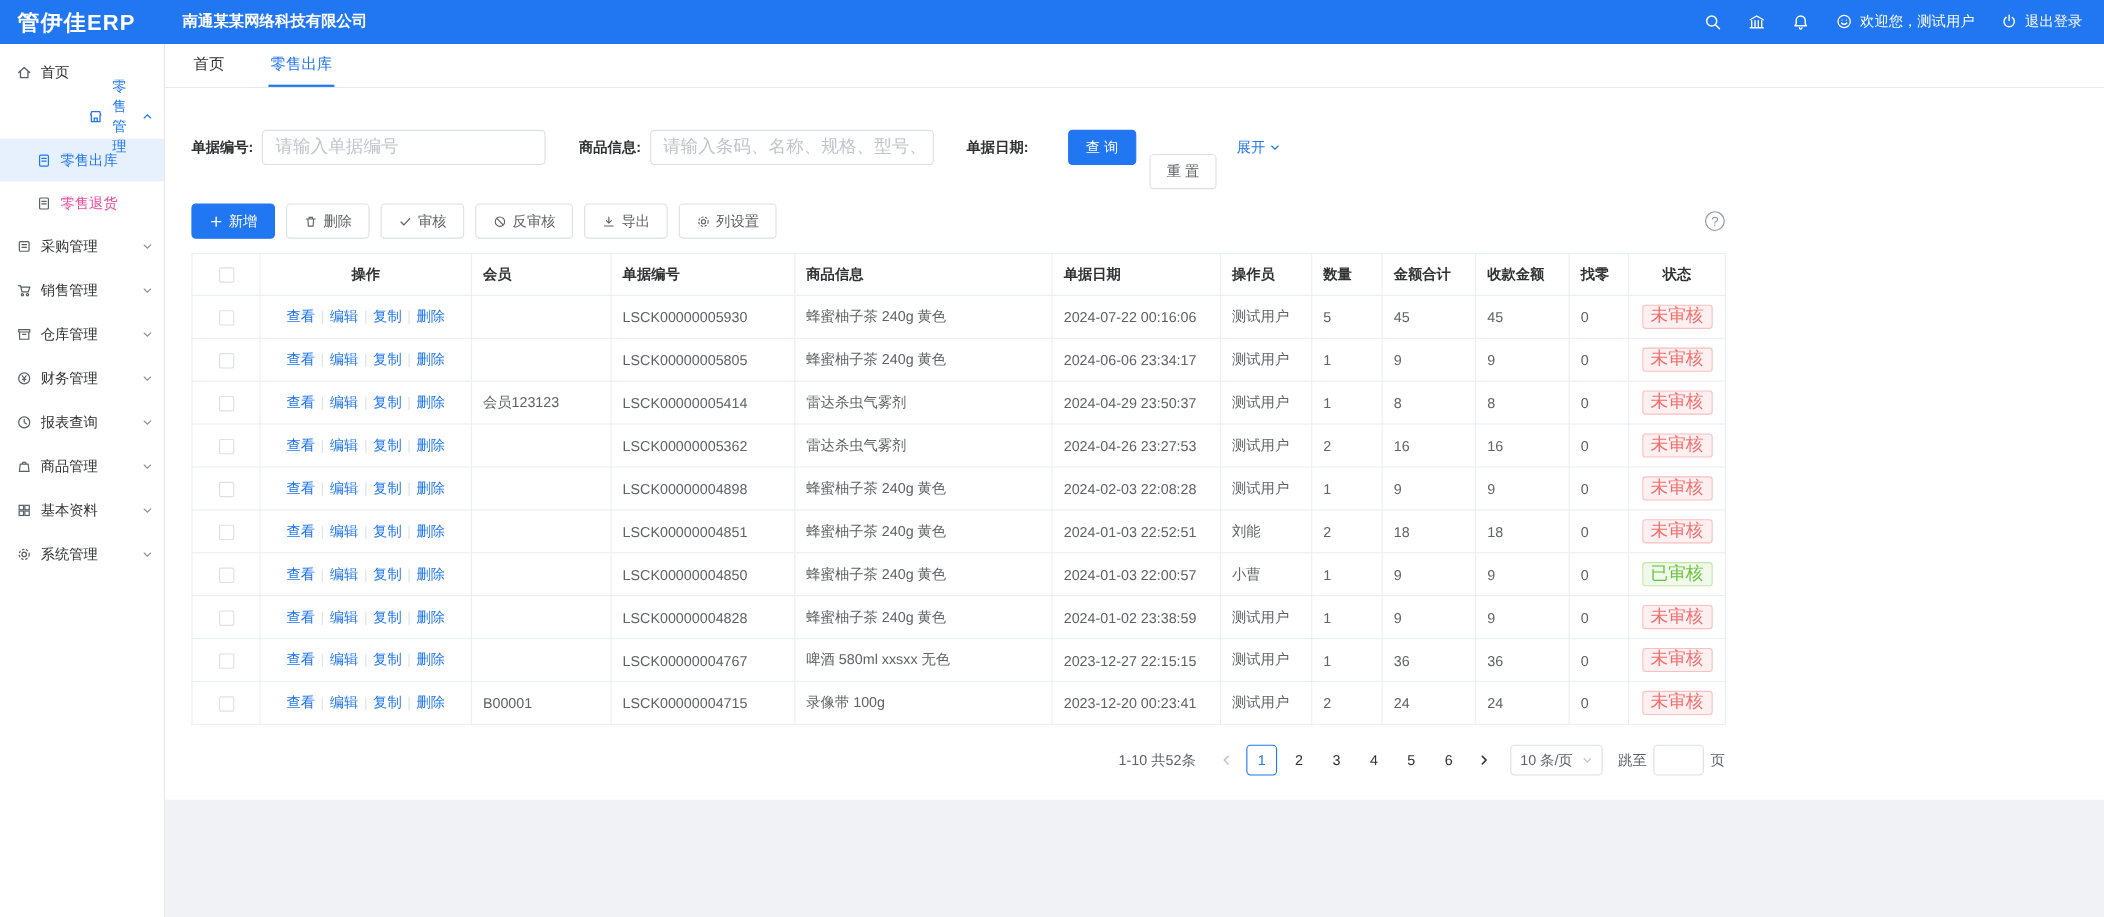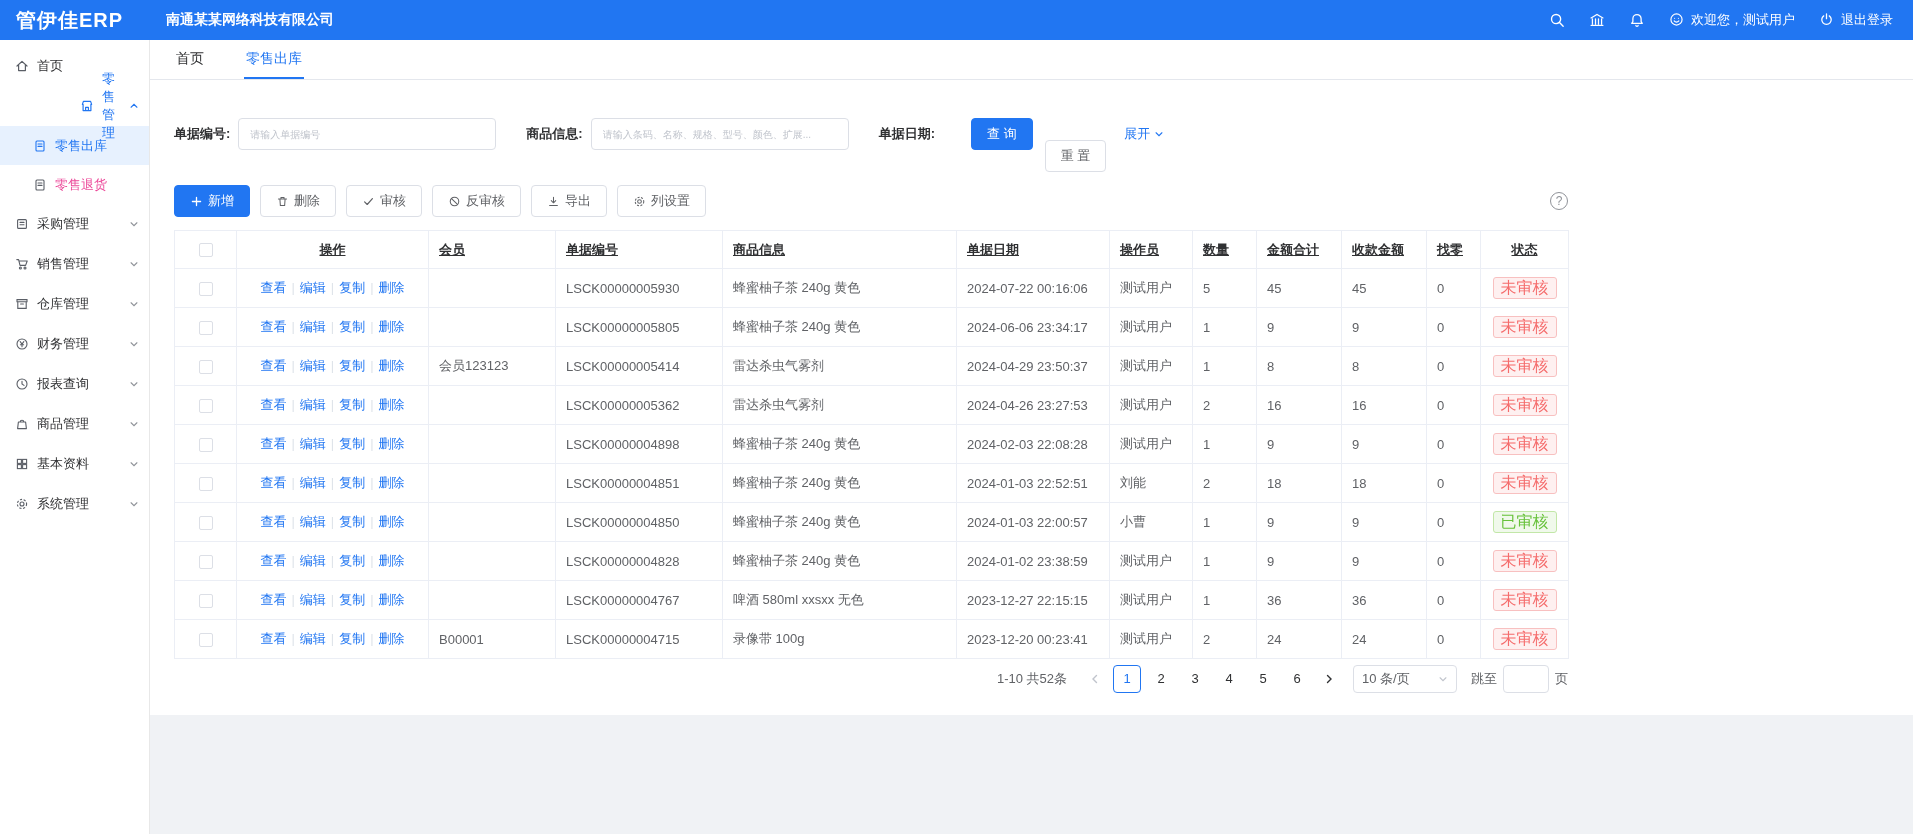--- a/index.html
+++ b/index.html
@@ -59,21 +59,21 @@
   }
   .tab.active { color: #2176f2; border-bottom-color: #2176f2; }
 
   
   .content { background: #fff; padding: 16px 24px 22px 24px; }
 
   .filter-row { display: flex; align-items: center; font-size: 13px; }
   .f-label { font-weight: bold; color: #303133; margin-right: 8px; white-space: nowrap; }
   .f-input {
     width: 258px; height: 32px; border: 1px solid #dcdfe6; border-radius: 4px;
-    padding: 0 11px; font-size: 10px; color: #606266; outline: none;
+    padding: 0 11px; font-size: 16px; color: #606266; outline: none;
     font-family: "Liberation Sans", sans-serif;
   }
   .f-input::placeholder { color: #c0c4cc; }
   .f-gap { width: 30px; flex: 0 0 30px; }
   .date-range {
     width: 256px; height: 32px; border: 1px solid #dcdfe6; border-radius: 4px;
     display: flex; align-items: center; justify-content: center; gap: 18px;
     color: #c0c4cc; font-size: 13px; cursor: pointer;
   }
   .btn {
@@ -98,53 +98,53 @@
     display: flex; align-items: center; justify-content: center; cursor: pointer;
   }
 
   
   table { border-collapse: collapse; table-layout: fixed; width: 1394px; margin-top: 13px; font-size: 13px; }
   th, td {
     border: 1px solid #ebeef5; height: 39px; padding: 0 10px;
     text-align: left; vertical-align: middle; overflow: hidden;
     white-space: nowrap; text-overflow: ellipsis; color: #606266;
   }
-  th { color: #303133; font-weight: bold; height: 38px; background: #fff; text-decoration: underline; }
+  th { color: #303133; font-weight: bold; height: 38px; background: #fff; }
   .c-center { text-align: center; }
   .checkbox {
     display: inline-block; width: 14px; height: 14px; border: 1px solid #dcdfe6;
     border-radius: 2px; background: #fff; vertical-align: middle; cursor: pointer;
   }
   .link { color: #2176f2; text-decoration: none; cursor: pointer; }
   .sep { color: #dfe4ea; margin: 0 5px; }
   .badge {
     display: inline-block; padding: 2px 7px; font-size: 16px; line-height: 16px;
     border-radius: 3px; border: 1px solid transparent;
   }
   .badge-red { color: #f56c6c; border-color: #f8c0c0; background: #fef0f0; }
   .badge-green { color: #67c23a; border-color: #c2e7a8; background: #f0f9eb; }
 
   
   .pagination {
-    width: 1394px; margin-top: 6px; display: flex; align-items: center;
+    width: 1394px; margin-top: 18px; display: flex; align-items: center;
     justify-content: flex-end; gap: 6px; font-size: 13px; color: #606266;
   }
   .page-total { margin-right: 10px; }
   .page-arrow { width: 24px; height: 28px; display: flex; align-items: center; justify-content: center; cursor: pointer; }
   .page-arrow.prev { color: #c0c4cc; }
   .page-arrow.next { color: #303133; }
   .page-list { display: flex; align-items: center; gap: 6px; }
   .page-num {
     min-width: 28px; height: 28px; line-height: 26px; text-align: center;
     border-radius: 4px; color: #303133; cursor: pointer; border: 1px solid transparent;
     padding: 0 4px;
   }
   .page-num.current { border-color: #2176f2; color: #2176f2; }
   .page-size {
-    width: 104px; height: 28px; border: 1px solid #dcdfe6; border-radius: 4px;
+    width: 84px; height: 28px; border: 1px solid #dcdfe6; border-radius: 4px;
     display: flex; align-items: center; justify-content: space-between;
     padding: 0 8px; color: #606266; cursor: pointer; margin-left: 6px; white-space: nowrap;
   }
   .jump-label { margin-left: 8px; }
   .jump-input {
     width: 46px; height: 28px; border: 1px solid #dcdfe6; border-radius: 4px;
     outline: none; padding: 0 6px; font-size: 13px; font-family: "Liberation Sans", sans-serif;
   }
   .chev-icon { color: #c0c4cc; }
 </style>

